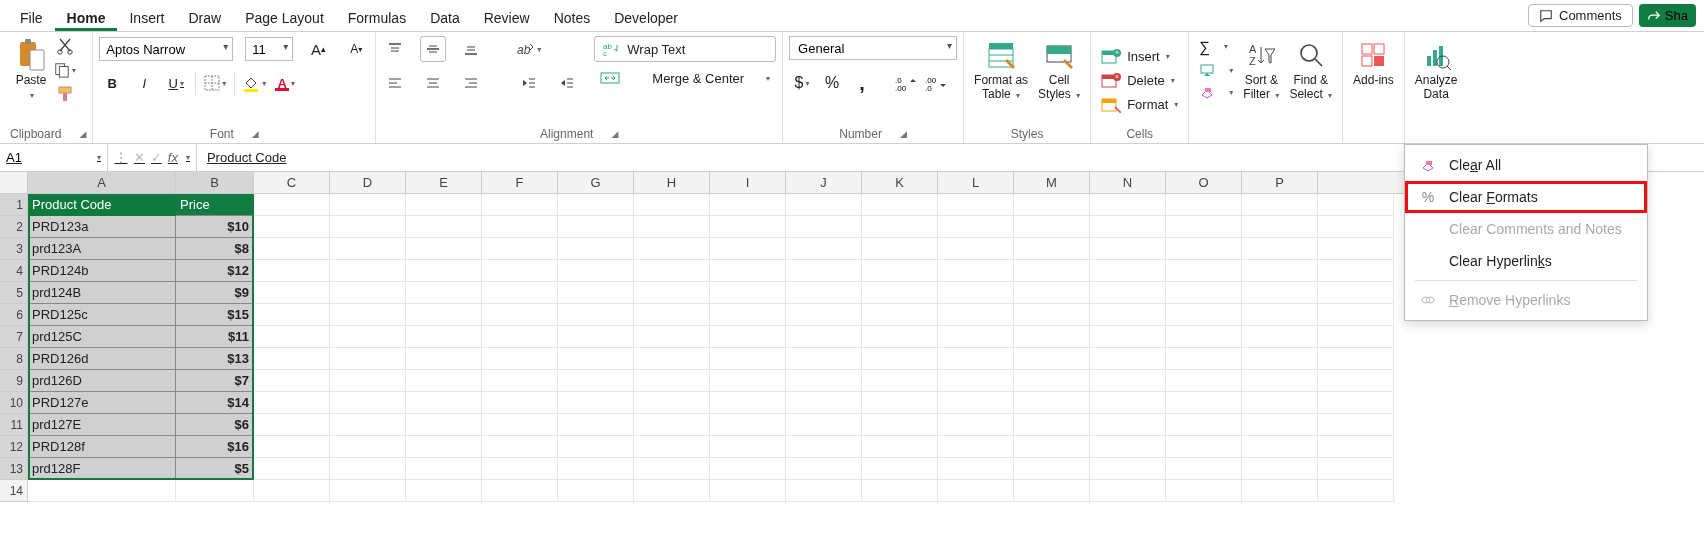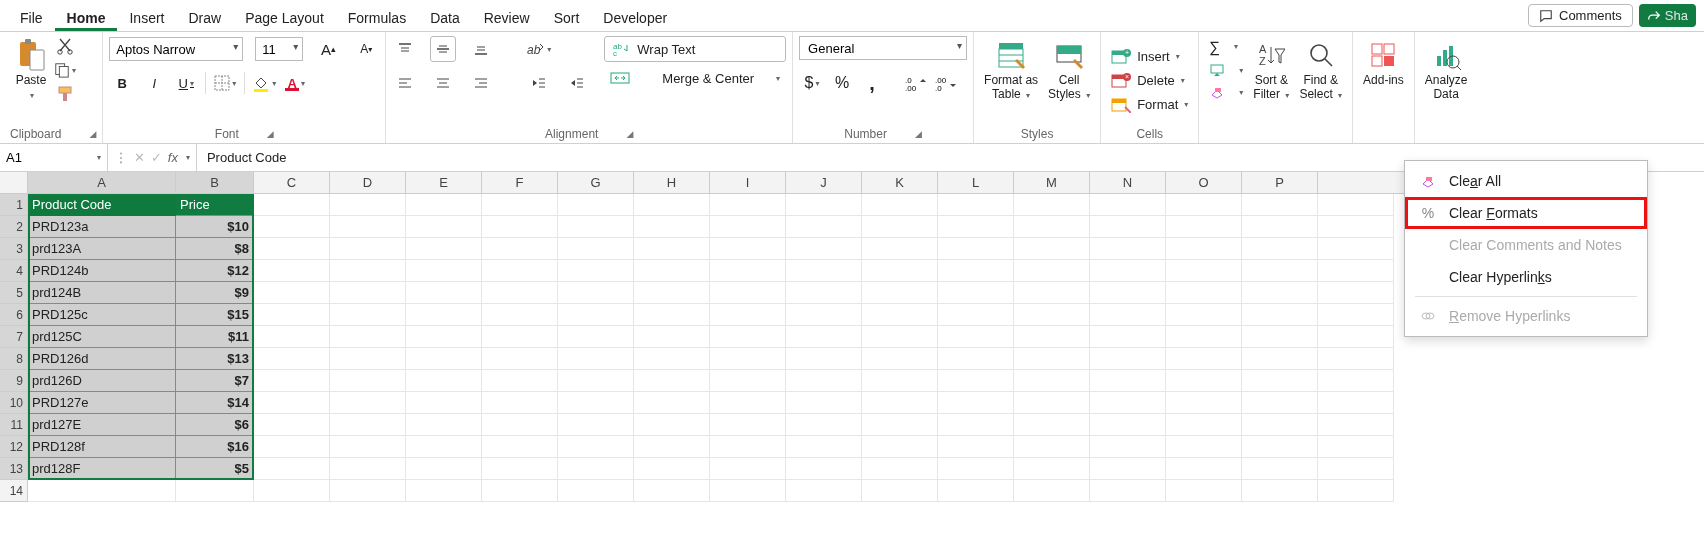--- a/index.html
+++ b/index.html
@@ -4,27 +4,27 @@
 <style>
   * { box-sizing: border-box; margin: 0; padding: 0; }
   body { font-family: "Segoe UI", Arial, sans-serif; font-size: 13px; color: #222; background: #fff; user-select: none; }
   
   
   .menubar { display: flex; align-items: flex-end; padding: 0 8px; border-bottom: 1px solid #d0d0d0; height: 32px; }
   .menu-item { padding: 6px 12px 5px; cursor: pointer; font-size: 14px; }
   .menu-item.active { border-bottom: 3px solid #107c41; font-weight: 600; padding-bottom: 2px; }
   .menubar-right { margin-left: auto; display: flex; gap: 6px; align-items: center; padding-bottom: 4px; }
   .btn-comments { border: 1px solid #bbb; border-radius: 4px; padding: 3px 10px; display: flex; align-items: center; gap: 6px; font-size: 13px; background: #fff; }
-  .btn-share { background: #107c41; color: #e5e5e5; border-radius: 4px; padding: 4px 8px; display: flex; align-items: center; gap: 4px; font-size: 13px; }
+  .btn-share { background: #107c41; color: #000000; border-radius: 4px; padding: 4px 8px; display: flex; align-items: center; gap: 4px; font-size: 13px; }
   
   
   .ribbon { display: flex; border-bottom: 1px solid #d0d0d0; background: #fff; height: 112px; padding: 0 4px; position: relative; }
   .group { display: flex; flex-direction: column; border-right: 1px solid #e0e0e0; padding: 4px 6px 2px; justify-content: space-between; }
   .group-body { display: flex; align-items: flex-start; gap: 2px; flex: 1; }
-  .group-label { text-align: center; font-size: 12px; color: #666; padding-top: 2px; display: flex; justify-content: center; align-items: center; gap: 28px; }
+  .group-label { text-align: center; font-size: 12px; color: #666; padding-top: 2px; display: flex; justify-content: center; align-items: center; gap: 18px; }
   .dlglauncher { font-size: 9px; color: #777; }
   .big-btn { display: flex; flex-direction: column; align-items: center; justify-content: center; padding: 2px 4px; cursor: pointer; }
   .big-btn .ico { width: 34px; height: 34px; display: flex; align-items: center; justify-content: center; }
   .big-btn .lbl { font-size: 12px; text-align: center; line-height: 1.15; margin-top: 2px; }
   .small-stack { display: flex; flex-direction: column; gap: 4px; justify-content: center; }
   .small-ico { width: 22px; height: 20px; display: flex; align-items: center; justify-content: center; cursor: pointer; }
   .row { display: flex; align-items: center; gap: 12px; }
   .col { display: flex; flex-direction: column; gap: 4px; }
   .dd-caret { font-size: 8px; color: #666; margin-left: 2px; }
   .font-name { border: 1px solid #bbb; height: 24px; width: 134px; padding: 0 18px 0 6px; font-size: 13px; }
@@ -32,21 +32,21 @@
   .sel-wrap { position: relative; }
   .sel-wrap::after { content: "▾"; position: absolute; right: 5px; top: 4px; font-size: 10px; color: #555; pointer-events: none; }
   .fmt-btn { width: 26px; height: 26px; border: 1px solid transparent; display: flex; align-items: center; justify-content: center; cursor: pointer; }
   .fmt-btn.boxed { border: 1px solid #bbb; border-radius: 3px; }
   .wrap-boxed { border: 1px solid #bbb; border-radius: 3px; padding: 2px 8px; display: flex; align-items: center; gap: 6px; height: 26px; }
   .number-select { border: 1px solid #bbb; height: 24px; width: 168px; padding: 0 16px 0 8px; font-size: 13px; }
   .cells-item { display: flex; align-items: center; gap: 6px; padding: 2px 4px; cursor: pointer; }
   .cells-ico { width: 20px; height: 16px; }
 
   
-  .fbar { display: flex; align-items: center; height: 28px; border-bottom: 1px solid #d0d0d0; }
+  .fbar { display: flex; align-items: center; height: 28px; border-bottom: 1px solid #d0d0d0; text-decoration: underline; }
   .namebox { width: 108px; border-right: 1px solid #d0d0d0; padding: 0 6px; display: flex; align-items: center; height: 100%; }
   .namebox input { border: none; width: 70px; font-size: 13px; outline: none; }
   .fxsep { width: 14px; text-align: center; color: #888; }
   .fxbtns { display: flex; align-items: center; gap: 6px; color: #888; padding: 0 6px; border-right: 1px solid #d0d0d0; height: 100%; }
   .fxcell { flex: 1; padding: 0 10px; font-size: 13px; }
   
   
   .grid { display: flex; }
   .rowheads { display: flex; flex-direction: column; }
   .corner { width: 28px; height: 22px; border-right: 1px solid #ccc; border-bottom: 1px solid #ccc; background: #f3f3f3; }
@@ -62,21 +62,21 @@
   .cell.hdrA, .cell.hdrB { background: #107c41; color: #fff; border-right: 1px solid #888; border-bottom: 1px solid #888; }
   .cell.hdrA { outline: 2px solid #0f7a3e; outline-offset: -2px; background: #0f7a3e; }
   .cell.r { justify-content: flex-end; font-weight: bold; }
   .colA { width: 148px; }
   .colB { width: 78px; }
   .colS { width: 76px; }
   .sel-border { position: absolute; border: 2px solid #107c41; pointer-events: none; }
   .gridwrap { position: relative; }
   
   
-  .clear-menu { position: absolute; top: 16px; right: 56px; width: 244px; background: #fff; border: 1px solid #bbb; box-shadow: 0 4px 10px rgba(0,0,0,0.15); z-index: 50; padding: 4px 0; }
+  .clear-menu { position: absolute; top: 0px; right: 56px; width: 244px; background: #fff; border: 1px solid #bbb; box-shadow: 0 4px 10px rgba(0,0,0,0.15); z-index: 50; padding: 4px 0; }
   .clear-item { display: flex; align-items: center; gap: 12px; padding: 7px 14px; font-size: 14px; cursor: pointer; }
   .clear-item.hl { outline: 3px solid #e11; outline-offset: -3px; }
   .clear-item.disabled { color: #aaa; cursor: default; }
   .clear-item .mico { width: 18px; height: 18px; display: flex; align-items: center; justify-content: center; }
   .clear-sep { height: 1px; background: #e0e0e0; margin: 3px 10px; }
   .underline-key { text-decoration: underline; }
   
   
   svg { display: block; }
   
@@ -87,21 +87,21 @@
 
 <div class="menubar">
   <div class="menu-item">File</div>
   <div class="menu-item active">Home</div>
   <div class="menu-item">Insert</div>
   <div class="menu-item">Draw</div>
   <div class="menu-item">Page Layout</div>
   <div class="menu-item">Formulas</div>
   <div class="menu-item">Data</div>
   <div class="menu-item">Review</div>
-  <div class="menu-item">Sort</div>
+  <div class="menu-item">Notes</div>
   <div class="menu-item">Developer</div>
   <div class="menubar-right">
     <div class="btn-comments">
       <span>
         <svg width="14" height="14" viewBox="0 0 16 16">
             <path d="M2 2h12v9H6l-4 3V2z" fill="none" stroke="#444" stroke-width="1.3"></path>
           </svg>
       </span>
       <span>Comments</span>
     </div>

